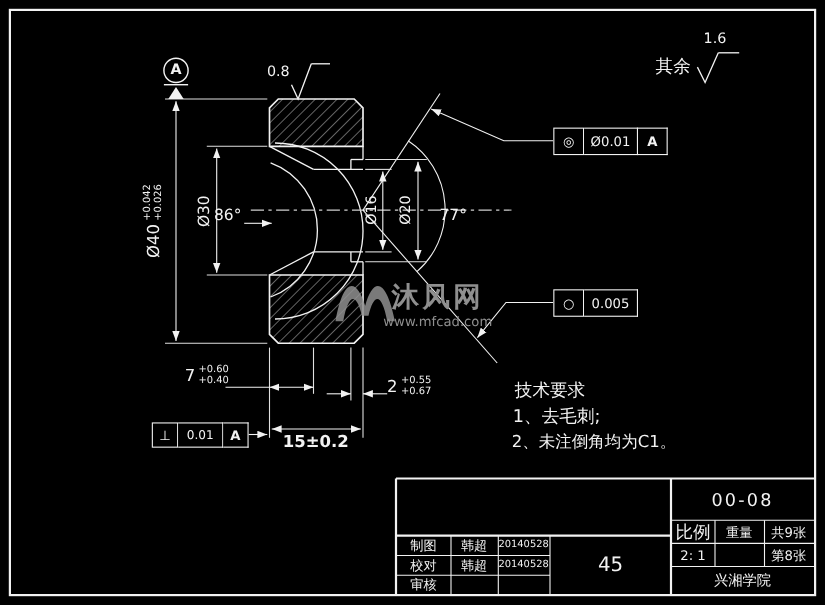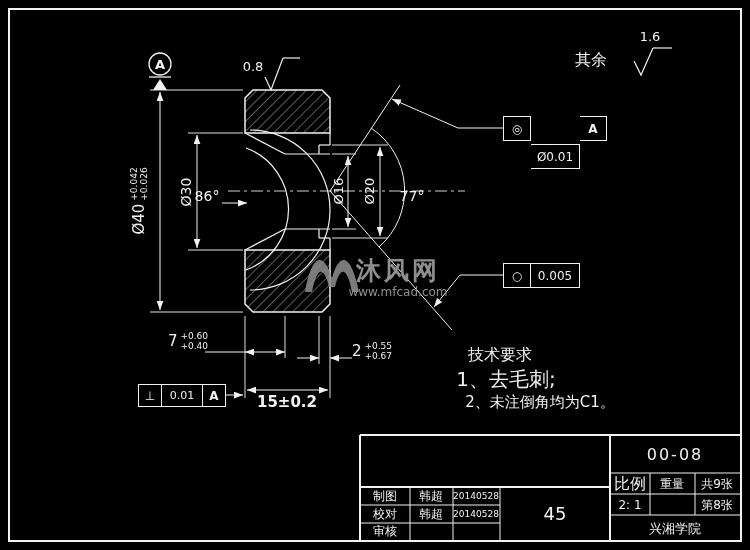--- a/index.html
+++ b/index.html
@@ -133,21 +133,21 @@
         <line x1="610" y1="473" x2="740" y2="473"></line>
         <line x1="610" y1="494" x2="740" y2="494"></line>
         <line x1="610" y1="515" x2="740" y2="515"></line>
         <line x1="650" y1="473" x2="650" y2="515"></line>
         <line x1="695" y1="473" x2="695" y2="515"></line>
       </g>
     </g>
   </svg>
 
 
-  <div class="lbl" style="left:591px;top:60px;font-size:16px;">其余</div>
+  <div class="lbl" style="left:612px;top:60px;font-size:16px;">其余</div>
   <div class="lbl" style="left:650px;top:36px;font-size:13px;">1.6</div>
   <div class="lbl" style="left:253px;top:66px;font-size:13px;">0.8</div>
 
   <div class="lbl" style="left:160px;top:64px;font-size:13px;font-weight:bold;">A</div>
 
   <div class="lbl rot" style="left:140px;top:201px;">
     <span class="dimflex">
       <span style="font-size:15px;">Ø40</span>
       <span class="tolstack">
         <span>+0.042</span>
@@ -177,35 +177,35 @@
       <span class="tolstack">
         <span>+0.55</span>
         <span>+0.67</span>
       </span>
     </span>
   </div>
   <div class="lbl" style="left:287px;top:402px;font-size:15px;font-weight:bold;">15±0.2</div>
 
   <div class="fcf" style="left:503px;top:116px;">
     <span class="cell" style="width:26px;height:23px;">◎</span>
-    <span class="cell" style="width:48px;height:23px;margin-top:28px;">Ø0.01</span>
+    <span class="cell" style="width:48px;height:23px;">Ø0.01</span>
     <span class="cell" style="width:26px;height:23px;font-weight:bold;">A</span>
   </div>
   <div class="fcf" style="left:503px;top:263px;">
     <span class="cell" style="width:26px;height:23px;">○</span>
     <span class="cell" style="width:48px;height:23px;">0.005</span>
   </div>
   <div class="fcf" style="left:138px;top:384px;">
     <span class="cell" style="width:22px;height:21px;">⊥</span>
     <span class="cell" style="width:40px;height:21px;font-size:11px;">0.01</span>
     <span class="cell" style="width:22px;height:21px;font-weight:bold;">A</span>
   </div>
 
   <div class="lbl" style="left:500px;top:355px;font-size:16px;">技术要求</div>
-  <div class="lbl" style="left:506px;top:379px;font-size:20px;">1、去毛刺;</div>
+  <div class="lbl" style="left:506px;top:379px;font-size:16px;">1、去毛刺;</div>
   <div class="lbl" style="left:540px;top:402px;font-size:15px;">2、未注倒角均为C1。</div>
 
   <div class="lbl wm" style="left:398px;top:270px;font-size:25px;font-weight:bold;letter-spacing:3px;">沐风网</div>
   <div class="lbl wm" style="left:398px;top:292px;font-size:12px;">www.mfcad.com</div>
 
   <div class="lbl tb" style="left:675px;top:455px;font-size:16px;letter-spacing:2px;">00-08</div>
   <div class="lbl tb" style="left:630px;top:484px;font-size:16px;">比例</div>
   <div class="lbl tb" style="left:672px;top:484px;font-size:12px;">重量</div>
   <div class="lbl tb" style="left:717px;top:484px;font-size:12px;">共9张</div>
   <div class="lbl tb" style="left:630px;top:505px;font-size:12px;">2: 1</div>

